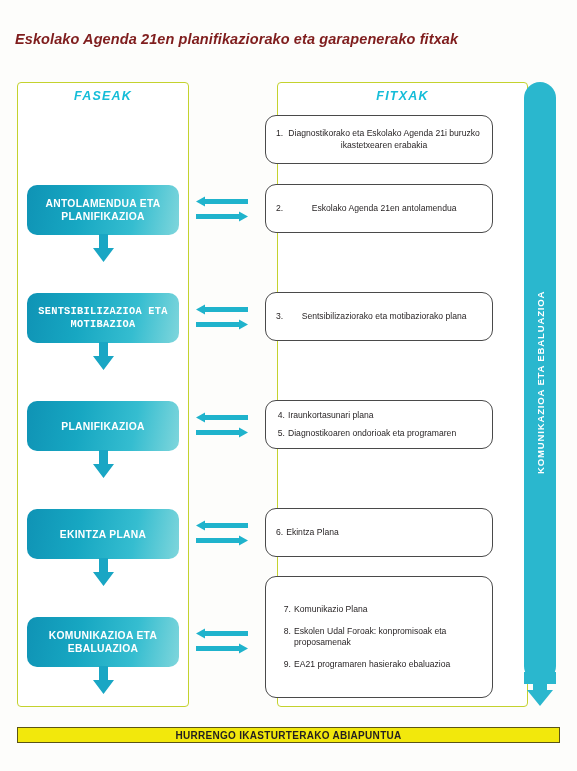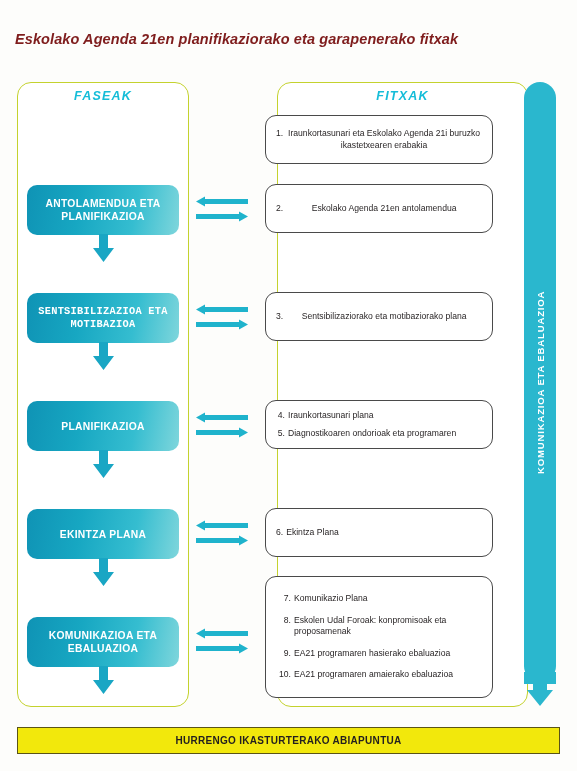--- a/index.html
+++ b/index.html
@@ -25,21 +25,21 @@
     font-style: italic;
     letter-spacing: 0.1px;
     color: #7f1d1d;
     white-space: nowrap;
   }
 
   
   .column {
     position: absolute;
     border: 1.5px solid #c4d22e;
-    border-radius: 14px;
+    border-radius: 4px;
     background: #ffffff;
     box-sizing: border-box;
   }
   .col-faseak  { left: 17px;  top: 82px; width: 172px; height: 625px; }
   .col-fitxak  { left: 253px; top: 82px; width: 251px; height: 625px; margin-left: 24px; }
 
   .col-header {
     position: absolute;
     top: 6px;
     left: 0;
@@ -181,21 +181,21 @@
     width: 32px;
     height: 34px;
   }
 
   
   .footer-banner {
     position: absolute;
     left: 17px;
     top: 727px;
     width: 543px;
-    height: 27px;
+    height: 16px;
     background: #f2e80c;
     border: 1.5px solid #5a5416;
     box-sizing: border-box;
     display: flex;
     align-items: center;
     justify-content: center;
     font-size: 10px;
     font-weight: bold;
     letter-spacing: 0.3px;
     color: #231f20;
@@ -283,21 +283,21 @@
 <div class="connector cn-5">
   <svg viewBox="0 0 52 26" width="52" height="26">
     <polygon points="0,5.5 9,0.5 9,3 52,3 52,8 9,8 9,10.5" fill="#1fb3cc"></polygon>
     <polygon points="52,20.5 43,15.5 43,18 0,18 0,23 43,23 43,25.5" fill="#1fb3cc"></polygon>
   </svg>
 </div>
 
 <div class="card card-1 card-center">
   <div class="card-line">
     <span class="card-num">1.</span>
-    <span class="card-text">Iraunkortasunari eta Eskolako Agenda 21i buruzko ikastetxearen erabakia</span>
+    <span class="card-text">Diagnostikorako eta Eskolako Agenda 21i buruzko ikastetxearen erabakia</span>
   </div>
 </div>
 
 <div class="card card-2 card-center">
   <div class="card-line">
     <span class="card-num">2.</span>
     <span class="card-text">Eskolako Agenda 21en antolamendua</span>
   </div>
 </div>
 
@@ -331,24 +331,20 @@
     <span class="card-num">7.</span>
     <span class="card-text">Komunikazio Plana</span>
   </div>
   <div class="card-line">
     <span class="card-num">8.</span>
     <span class="card-text">Eskolen Udal Foroak: konpromisoak eta proposamenak</span>
   </div>
   <div class="card-line">
     <span class="card-num">9.</span>
     <span class="card-text">EA21 programaren hasierako ebaluazioa</span>
-  </div>
-  <div class="card-line">
-    <span class="card-num">10.</span>
-    <span class="card-text">EA21 programaren amaierako ebaluazioa</span>
   </div>
 </div>
 
 <div class="vbar"></div>
 <div class="vbar-label">KOMUNIKAZIOA ETA EBALUAZIOA</div>
 <div class="vbar-arrow">
   <svg viewBox="0 0 32 34" width="32" height="34">
     <polygon points="0,0 32,0 32,12 23,12 23,18 29,18 16,34 3,18 9,18 9,12 0,12" fill="#2ab7ce"></polygon>
   </svg>
 </div>

